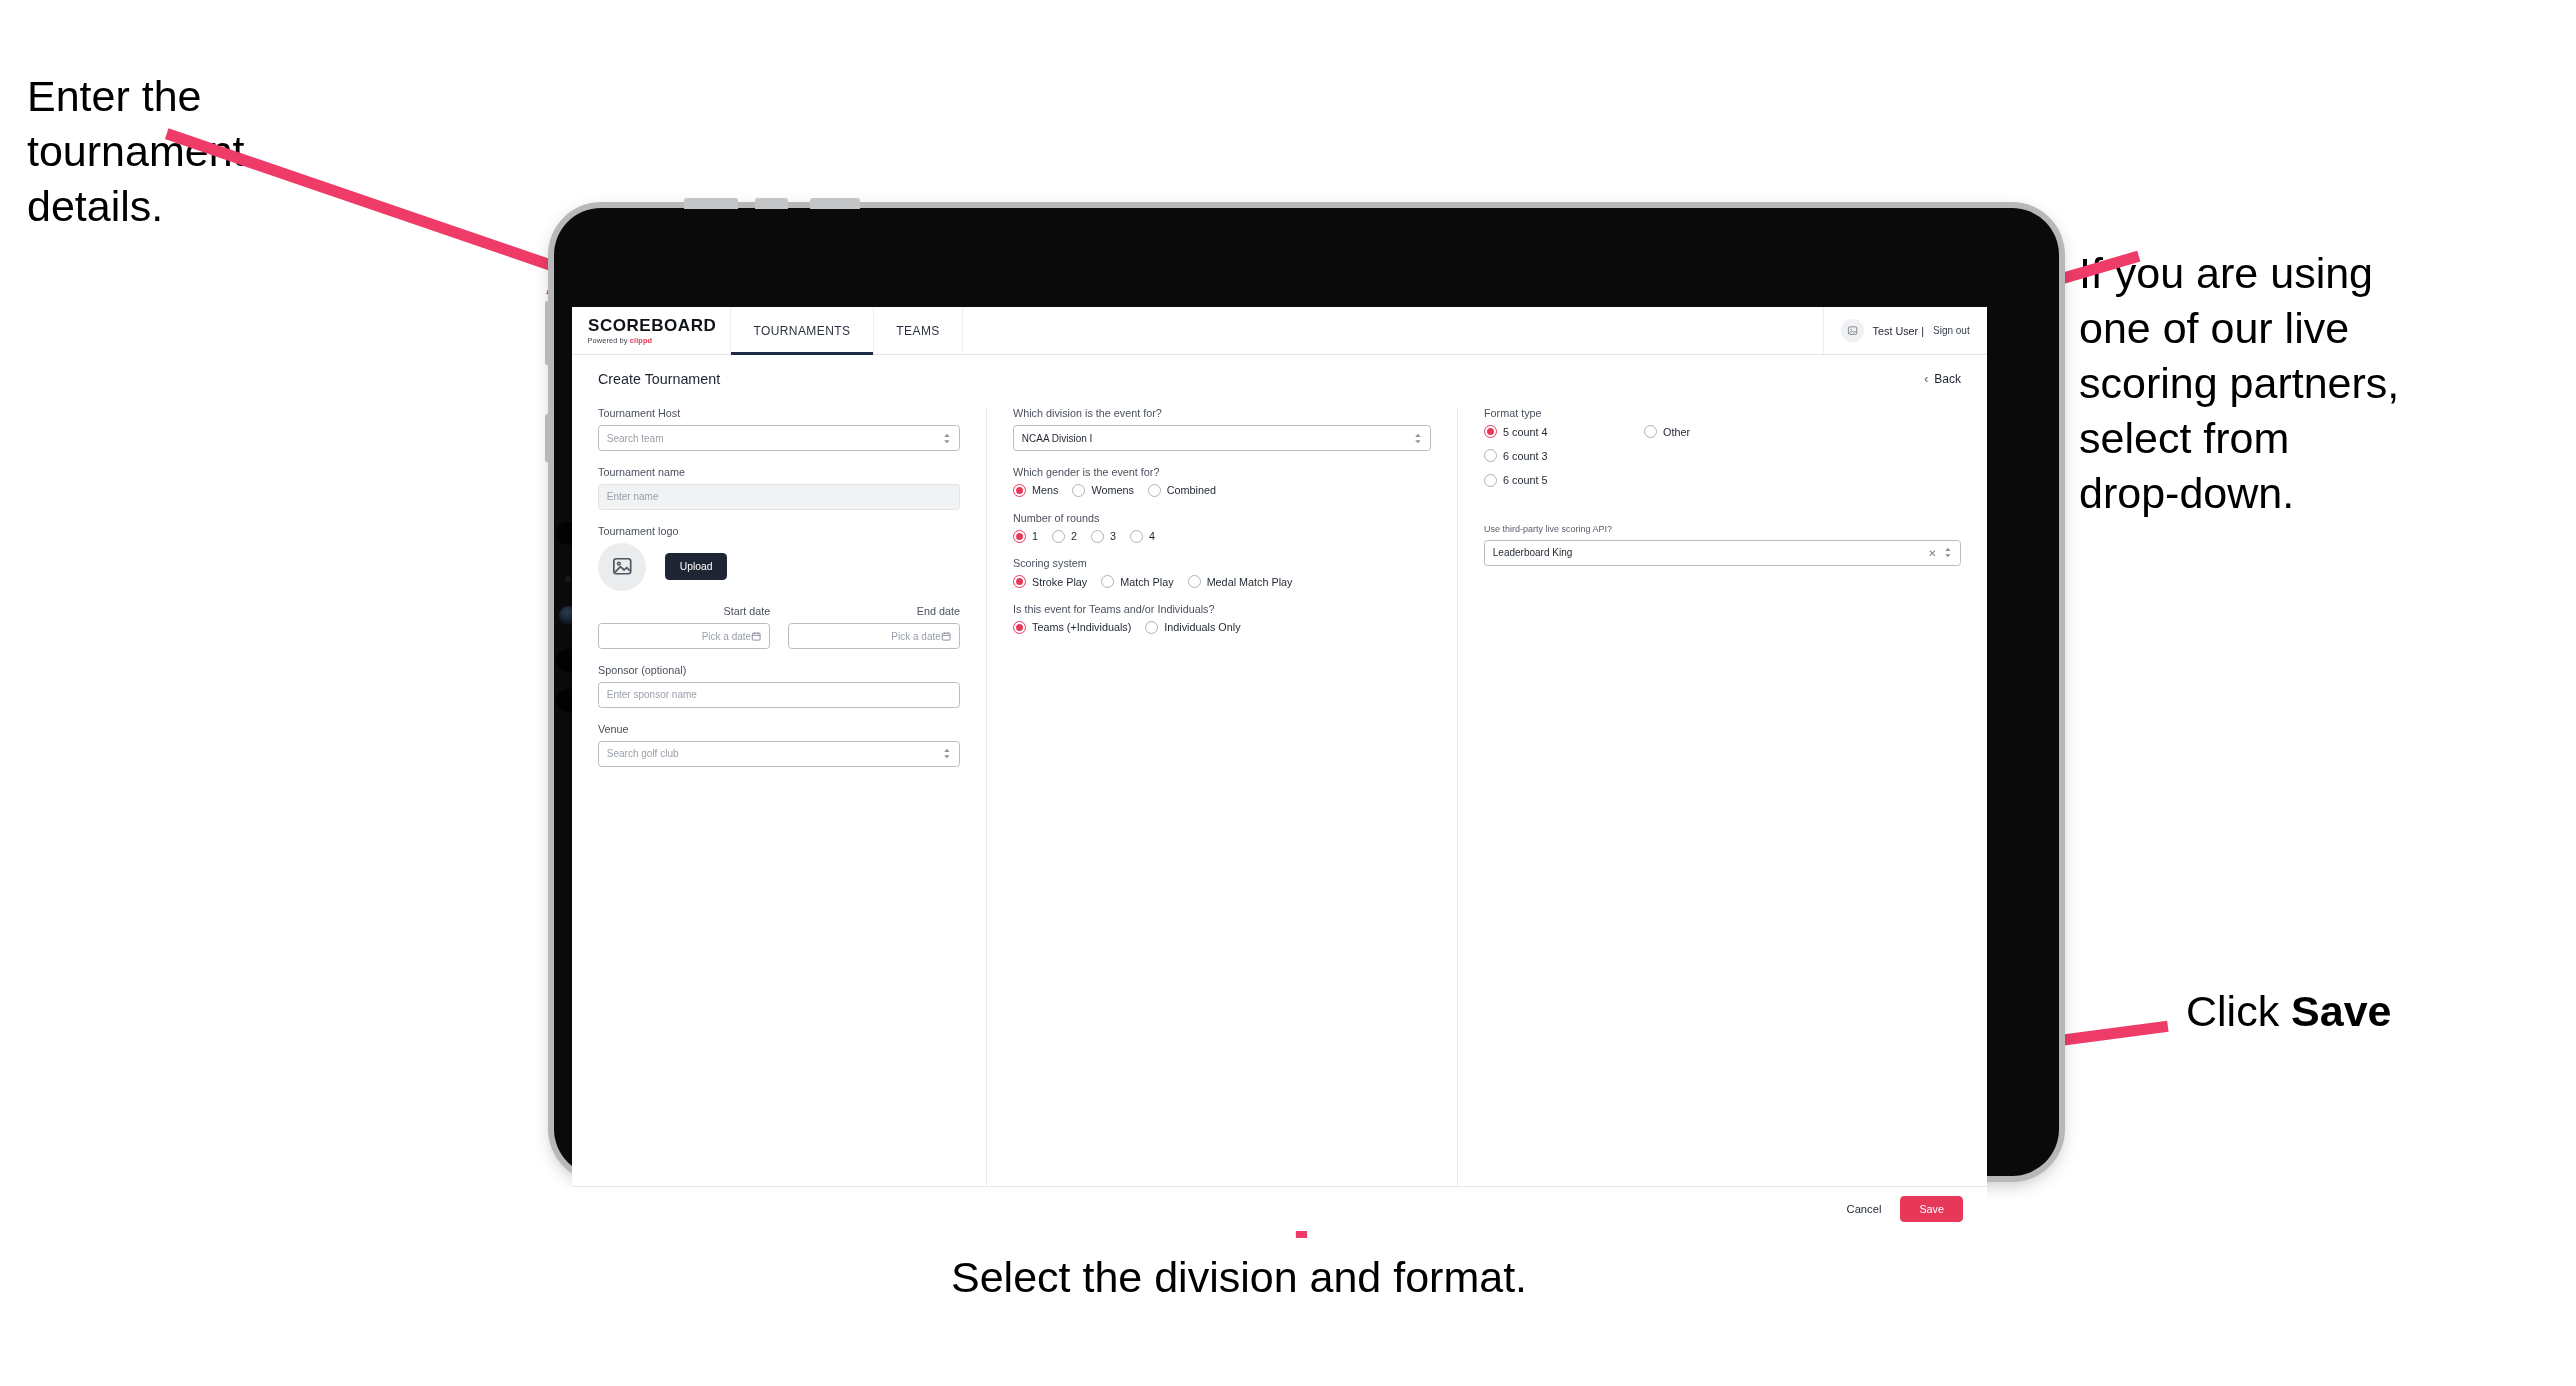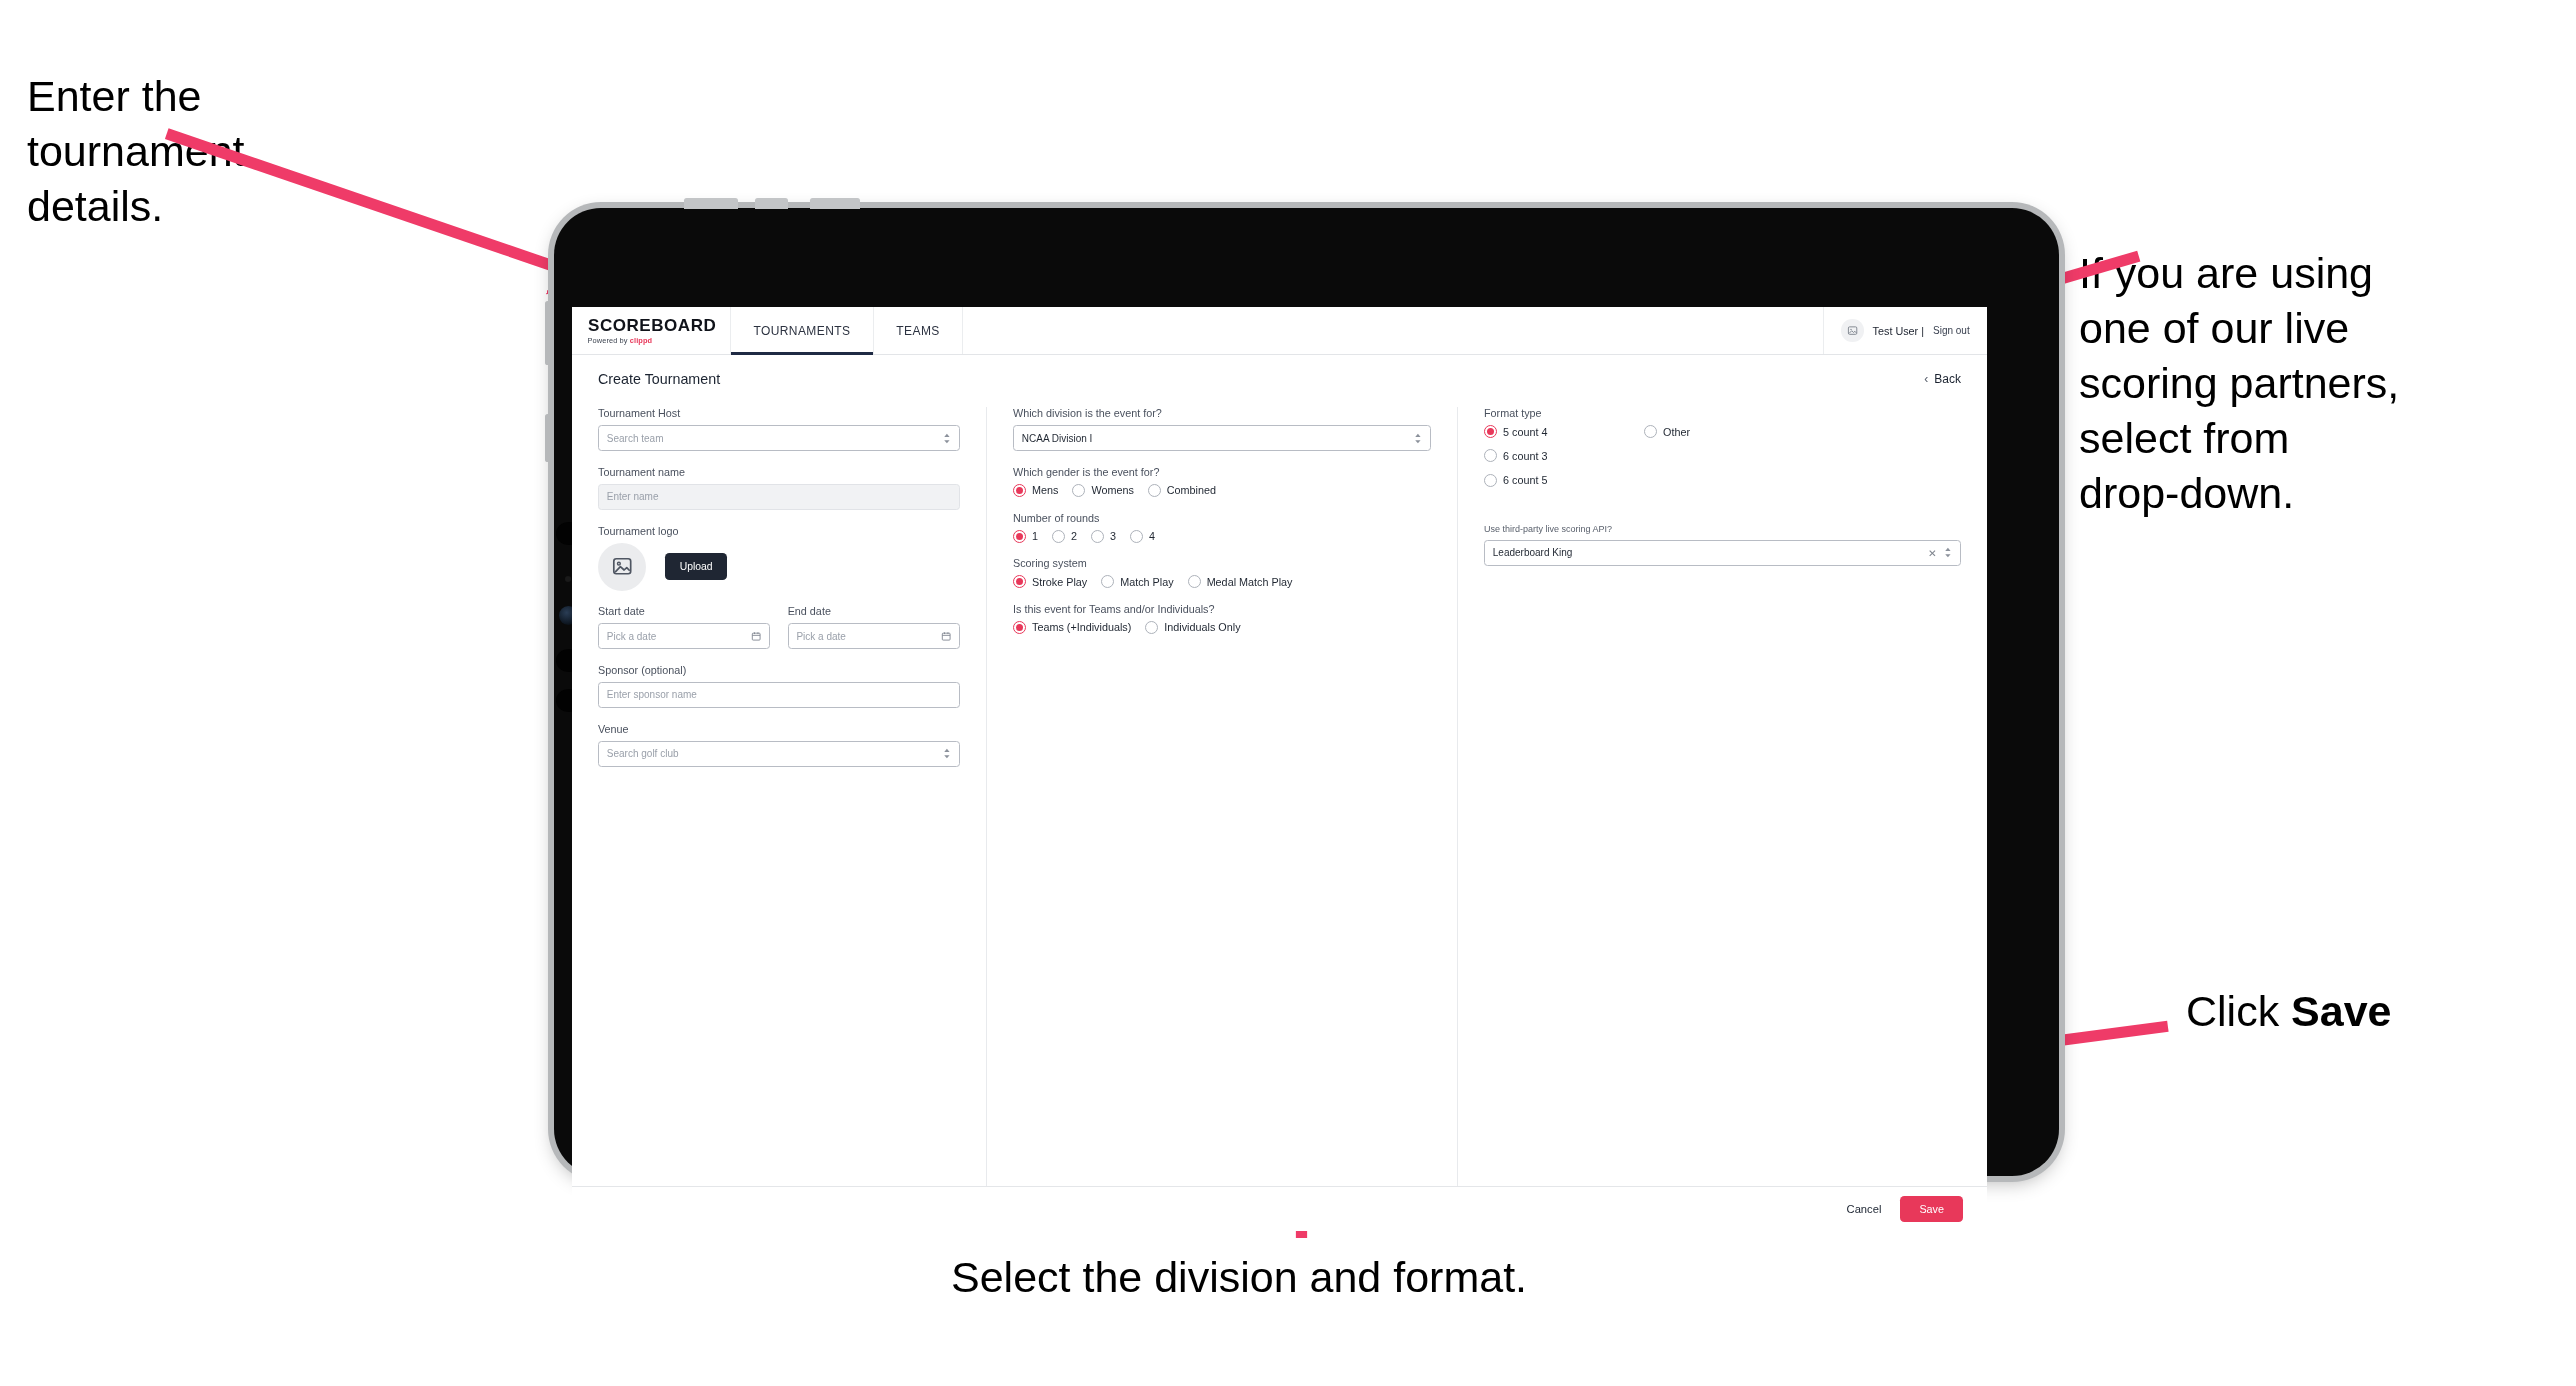--- a/index.html
+++ b/index.html
@@ -132,21 +132,21 @@
     width: 48px; height: 48px; border-radius: 50%; background: #ebecee;
     display:flex; align-items:center; justify-content:center;
   }
   #uploadbtn {
     background: #1f2633; color:#fff; font-size: 10.4px;
     padding: 7.8px 14.7px; border-radius: 4.3px; cursor: pointer;
   }
 
   
   #daterow { display:flex; gap: 17.3px; }
-  #daterow > div { flex: 1; }
+  #daterow > div { flex: 1; text-align: right; }
 
   
   .radiorow { display: flex; align-items: center; flex-wrap: wrap; gap: 3.5px 0; }
   .ritem { display:flex; align-items:center; cursor:pointer; margin-right: 14px; }
   .ritem:last-child { margin-right: 0; }
   .rdot {
     width: 13px; height: 13px; border-radius: 50%;
     border: 1.2px solid #adb2ba; background: #fff;
     display:flex; align-items:center; justify-content:center;
     flex: 0 0 13px;

